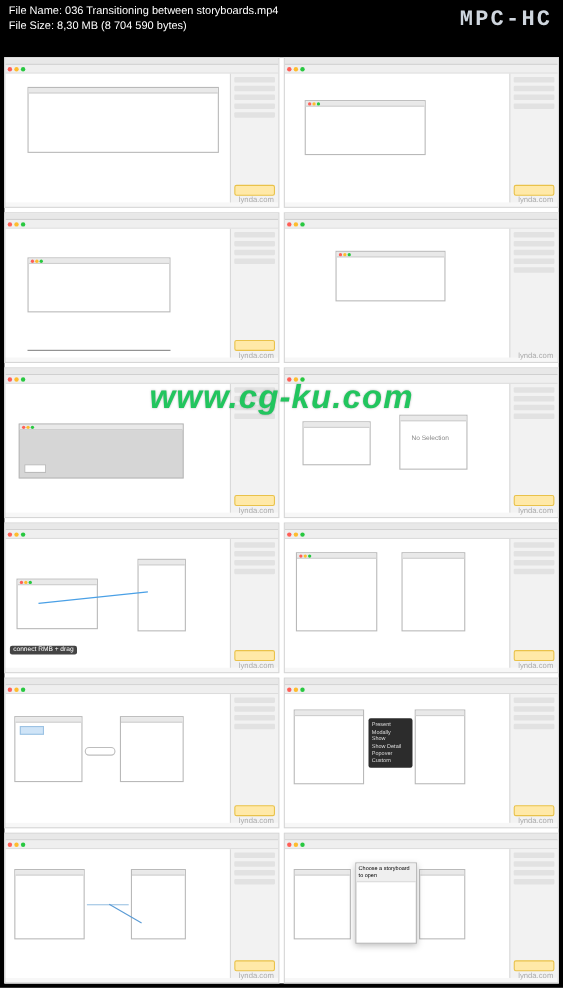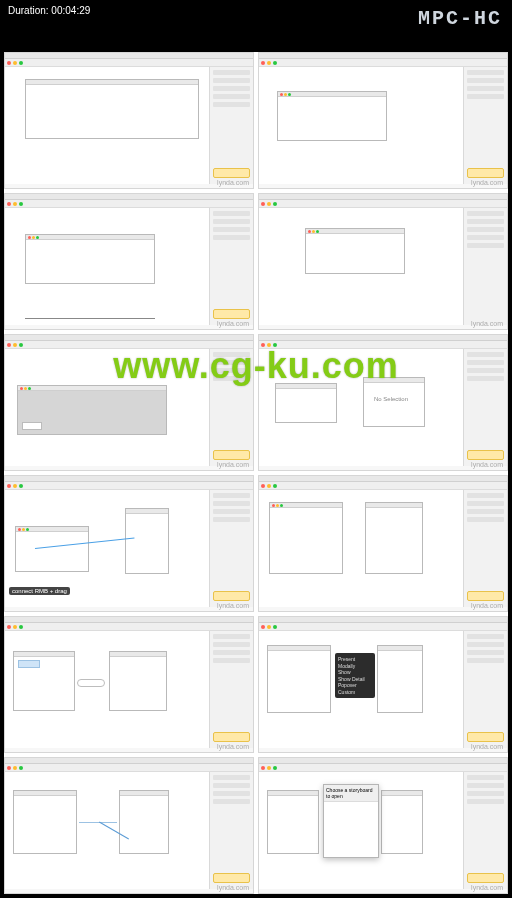--- a/index.html
+++ b/index.html
@@ -126,44 +126,46 @@
   }
   .thumb .segueline {
     position: absolute;
     height: 1px;
     background: #4aa0e6;
   }
   .wm-big {
     position: absolute;
     top: 345px; left: 0; right: 0;
     text-align: center;
-    font-size: 36px;
+    font-size: 30px;
     font-weight: 700;
-    color: #84cc16;
+    color: #22c55e;
     text-shadow: 0 0 2px rgba(0,0,0,.3);
     pointer-events: none;
     letter-spacing: 1px;
     font-family: Arial, sans-serif;
+    font-style: italic;
   }
   .popup {
     position: absolute;
     background: #fff;
     border: 1px solid #b5b5b5;
     box-shadow: 0 2px 6px rgba(0,0,0,.25);
   }
   .popup .hd {
     font-size: 5px; padding: 2px; background: #efefef;
     border-bottom: 1px solid #dcdcdc;
   }
 </style>
 </head>
 <body>
 
 <div class="header">
-  <div><span>Duration:</span> <span>00:04:29</span></div>
+  <div><span>File Name:</span> <span>036 Transitioning between storyboards.mp4</span></div>
+  <div><span>File Size:</span> <span>8,30 MB (8 704 590 bytes)</span></div>
   <div class="brand">MPC-HC</div>
 </div>
 
 <div class="grid">
 
   <div class="thumb">
     <div class="menubar"></div>
     <div class="toolbar">
         <span class="dot r"></span>
         <span class="dot y"></span>

